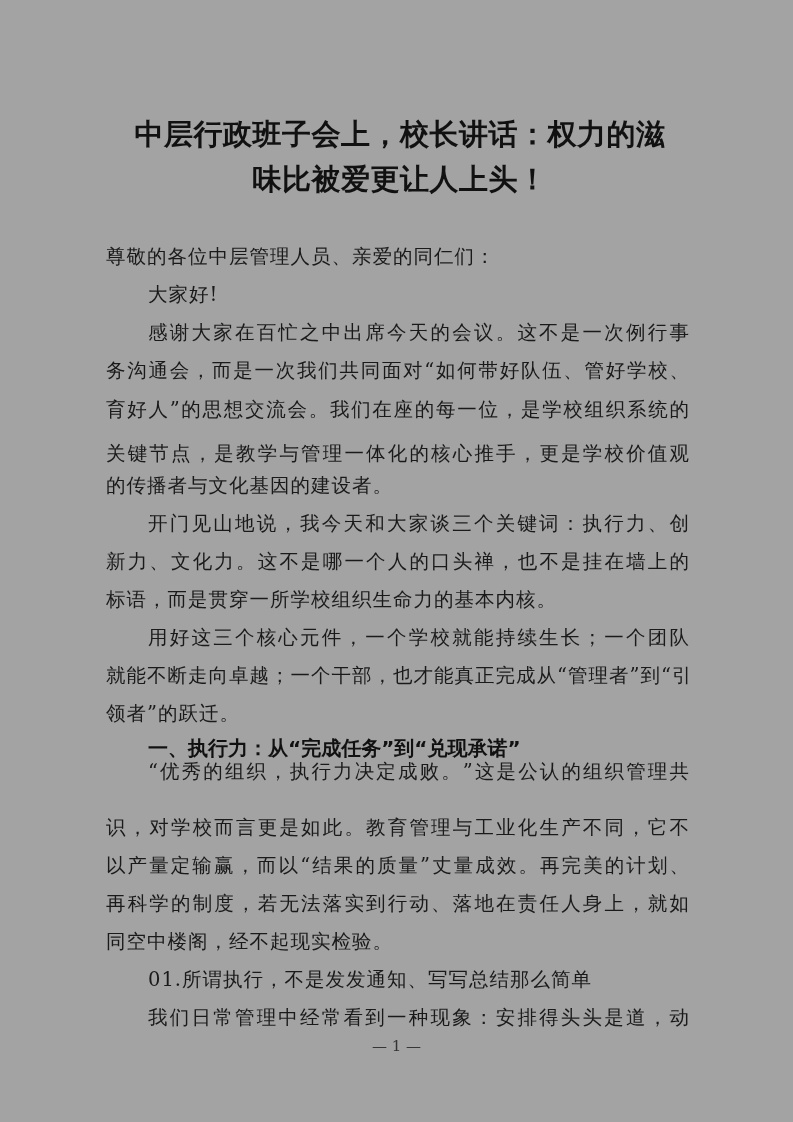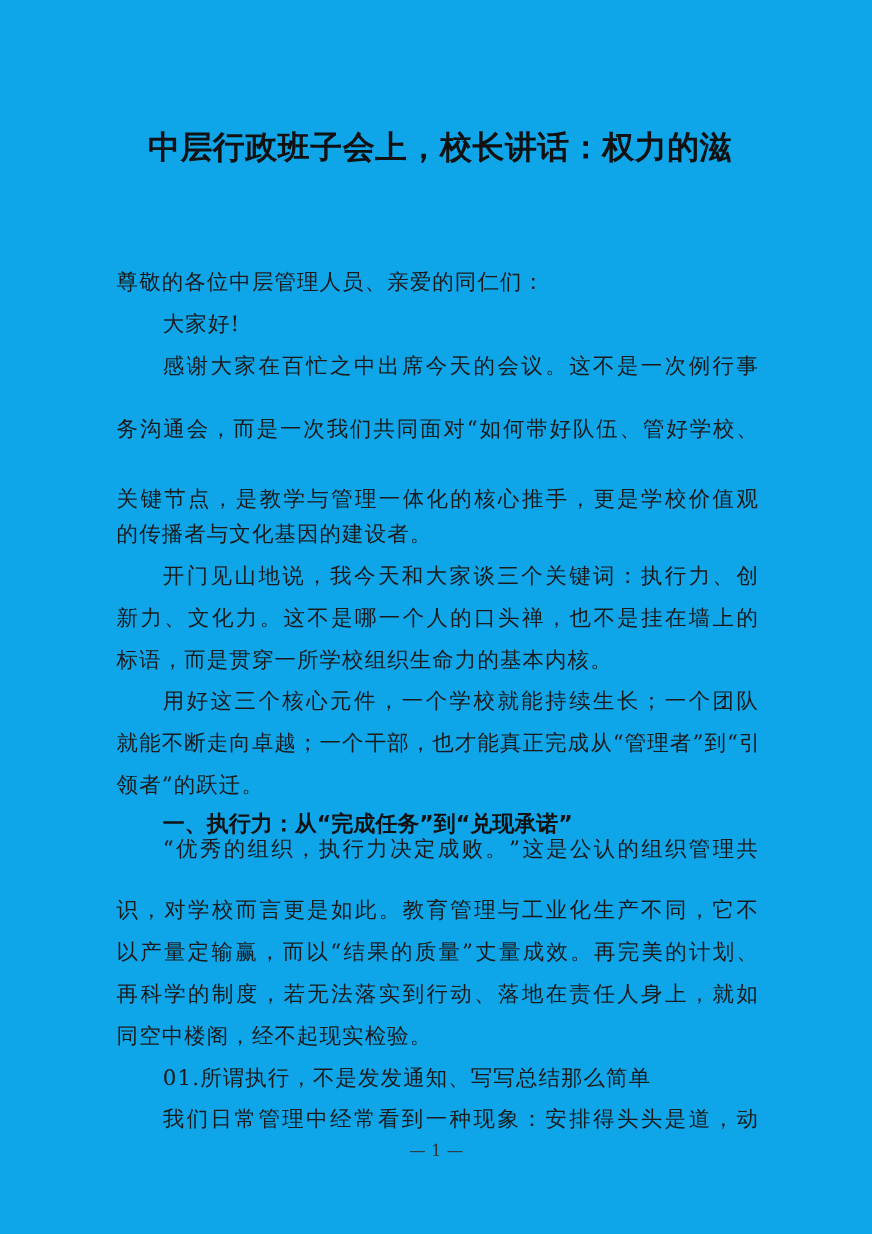--- a/index.html
+++ b/index.html
@@ -1,17 +1,17 @@
 <!DOCTYPE html>
 <html><head>
   <meta charset="utf-8">
   <style>
     html, body { margin: 0; padding: 0; background: #ffffff; }
     body { width: 793px; height: 1122px; position: relative; overflow: hidden; }
-    .page { position: absolute; left: 0; top: 0; width: 793px; height: 1122px; background: #0ea5e9; color: #111; }
+    .page { position: absolute; left: 0; top: 0; width: 793px; height: 1122px; background: #a3a3a3; color: #111; }
     .title {
       position: absolute; left: 100px; width: 600px; text-align: center;
       font-family: "DejaVu Sans", sans-serif; font-weight: bold; font-size: 29px;
       color: #111; white-space: nowrap; letter-spacing: 0.5px;
     }
     .line {
       position: absolute; left: 106px; width: 584px;
       font-family: "DejaVu Serif", serif; font-size: 19.5px; color: #1a1a1a;
       white-space: nowrap; text-align: justify; text-align-last: justify;
       letter-spacing: 1px;
@@ -26,26 +26,28 @@
     .pagenum {
       position: absolute; left: 0; width: 793px; top: 1037px; text-align: center;
       font-family: "DejaVu Serif", serif; font-size: 15px; color: #333;
     }
   </style>
 </head>
 <body>
 
 <div class="page">
   <div class="title" style="top:115px;">中层行政班子会上，校长讲话：权力的滋</div>
+  <div class="title" style="top:160px;">味比被爱更让人上头！</div>
 
   <div class="line last" style="top:243px;">尊敬的各位中层管理人员、亲爱的同仁们：</div>
   <div class="line indent last" style="top:281px;">大家好!</div>
 
   <div class="line indent" style="top:319px;">感谢大家在百忙之中出席今天的会议。这不是一次例行事</div>
-  <div class="line" style="top:376px;">务沟通会，而是一次我们共同面对“如何带好队伍、管好学校、</div>
+  <div class="line" style="top:357px;">务沟通会，而是一次我们共同面对“如何带好队伍、管好学校、</div>
+  <div class="line" style="top:396px;">育好人”的思想交流会。我们在座的每一位，是学校组织系统的</div>
   <div class="line" style="top:440px;">关键节点，是教学与管理一体化的核心推手，更是学校价值观</div>
   <div class="line indent" style="top:510px;">开门见山地说，我今天和大家谈三个关键词：执行力、创</div>
 
   <div class="line last" style="top:472px;">的传播者与文化基因的建设者。</div>
   <div class="line" style="top:548px;">新力、文化力。这不是哪一个人的口头禅，也不是挂在墙上的</div>
   <div class="line last" style="top:586px;">标语，而是贯穿一所学校组织生命力的基本内核。</div>
 
   <div class="line indent" style="top:624px;">用好这三个核心元件，一个学校就能持续生长；一个团队</div>
   <div class="line" style="top:662px;">就能不断走向卓越；一个干部，也才能真正完成从“管理者”到“引</div>
   <div class="line last" style="top:700px;">领者”的跃迁。</div>

